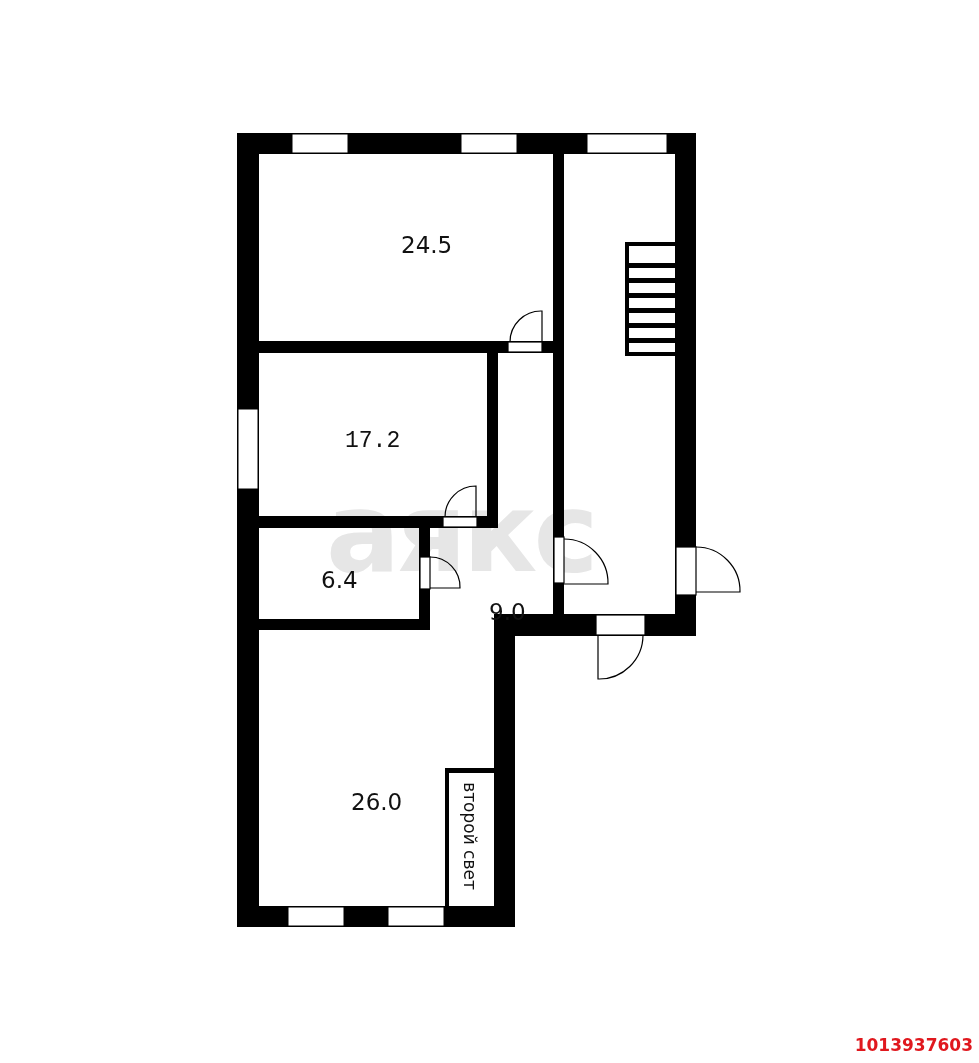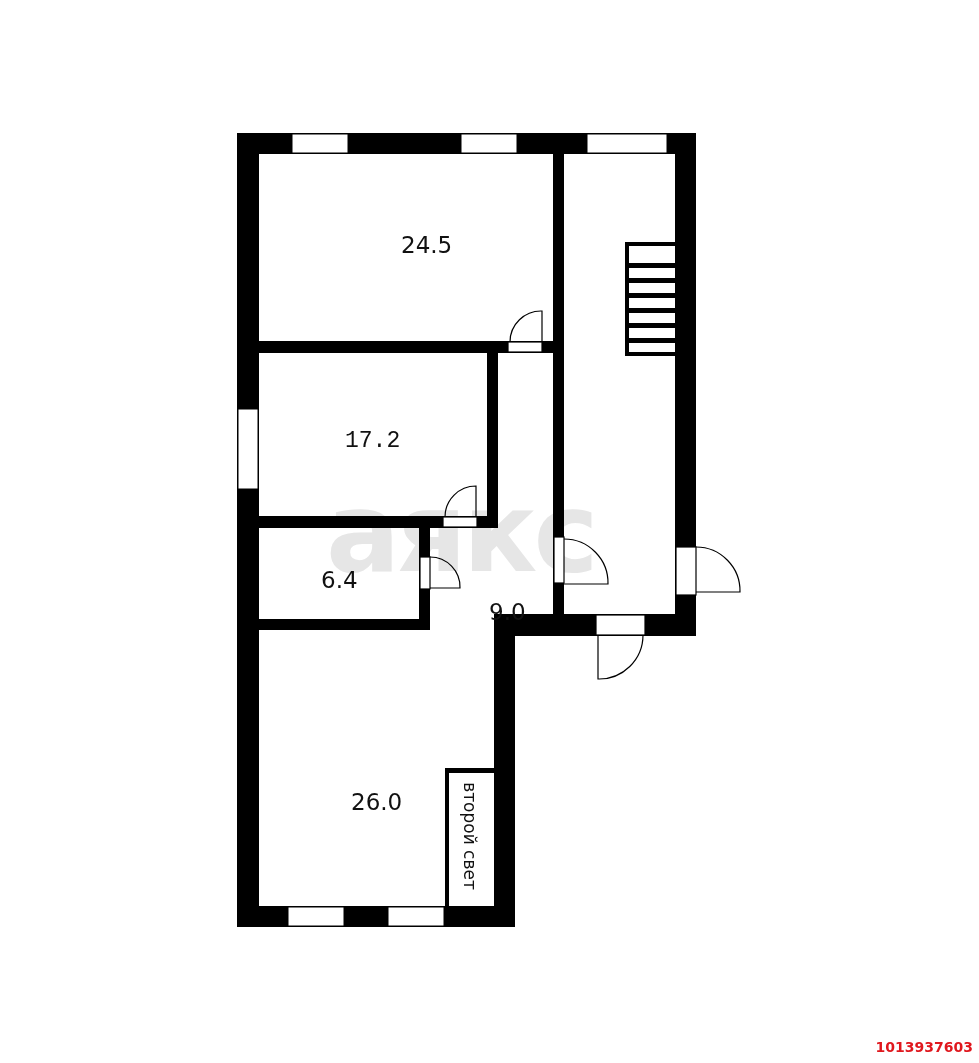--- a/index.html
+++ b/index.html
@@ -2,21 +2,21 @@
 <html><head>
 <meta charset="utf-8">
 <style>
   html, body { margin:0; padding:0; background:#ffffff; }
   body { width:979px; height:1063px; position:relative; overflow:hidden; font-family:"DejaVu Sans", sans-serif; }
   .plan { position:absolute; left:0; top:0; width:979px; height:1063px; }
   .wm { position:absolute; left:326px; top:478px; font-family:"DejaVu Sans", sans-serif; font-weight:bold; font-size:110px; color:#e6e6e6; letter-spacing:-4px; line-height:1; }
   .area { position:absolute; font-size:23px; color:#111; font-family:"DejaVu Sans", sans-serif; }
   .vert { position:absolute; left:447px; top:772px; width:46px; height:128px; }
   .vert span { position:absolute; left:50%; top:50%; transform:translate(-50%,-50%) rotate(90deg); white-space:nowrap; font-size:17px; color:#111; }
-  .listing { position:absolute; right:6px; bottom:8px; font-family:"DejaVu Sans", sans-serif; font-weight:bold; font-size:14px; color:#e0181e; }
+  .listing { position:absolute; right:6px; bottom:8px; font-family:"DejaVu Sans", sans-serif; font-weight:bold; font-size:17px; color:#e0181e; }
 </style>
 </head>
 <body>
 
 <div class="plan">
   <div class="wm">аякс</div>
 
   <svg width="979" height="1063" viewBox="0 0 979 1063" style="position:absolute;left:0;top:0;">
     <g fill="#000">
 

